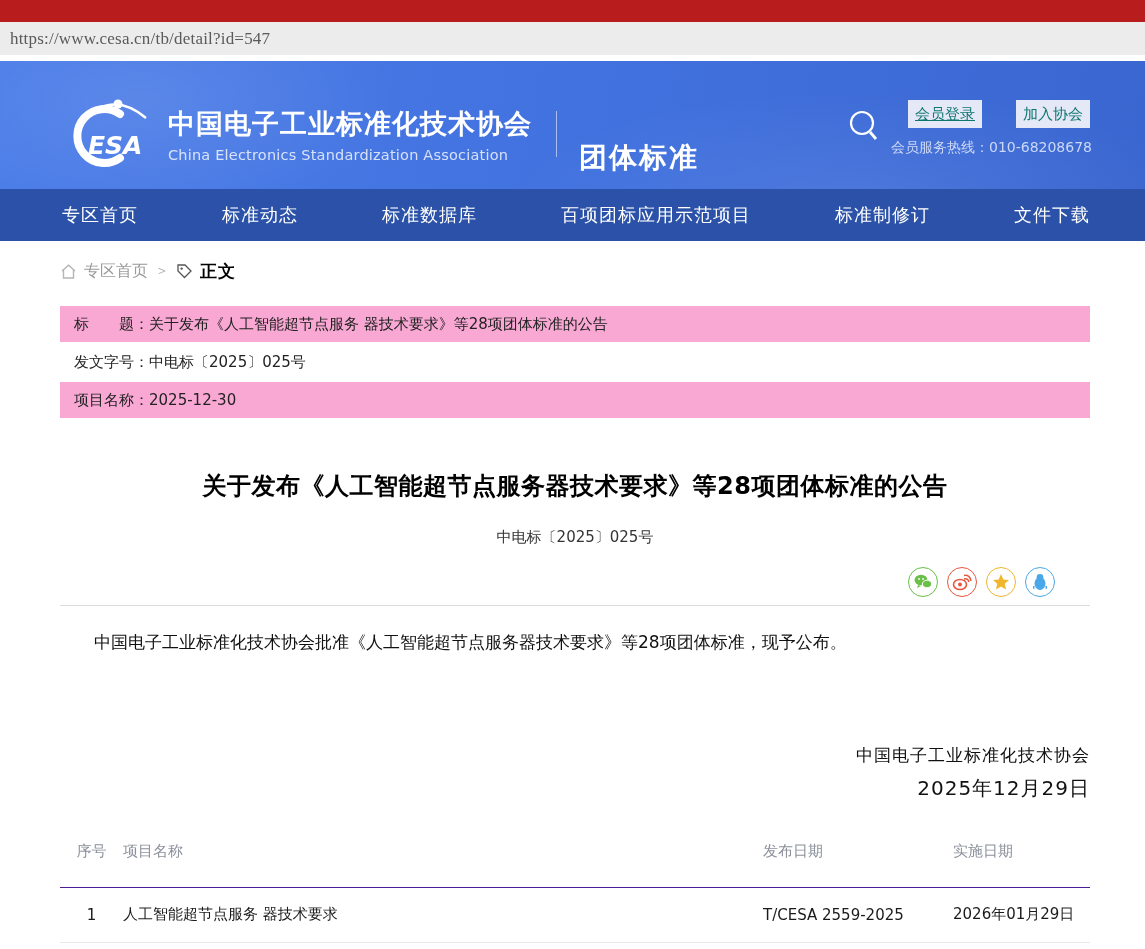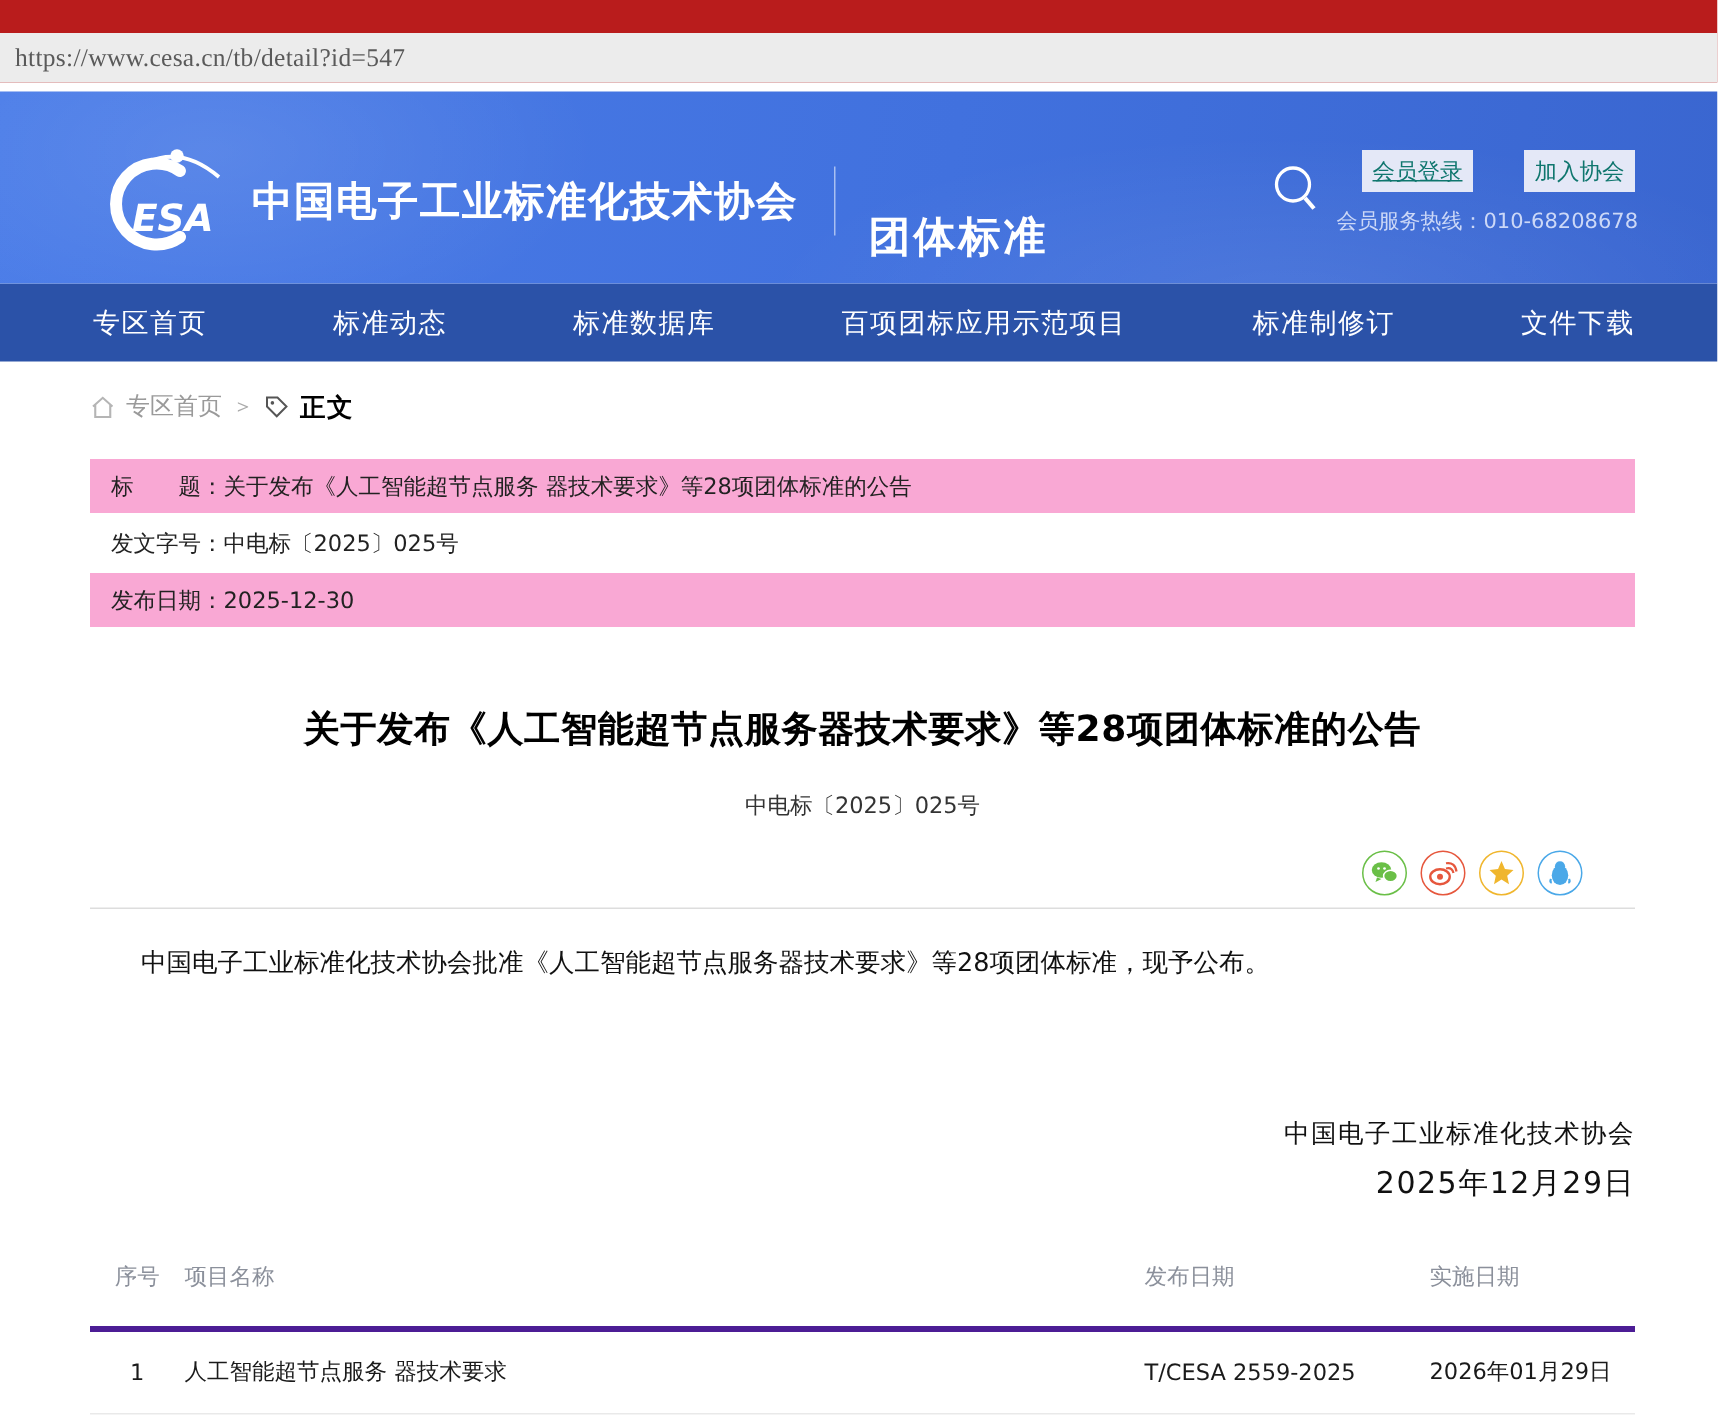--- a/index.html
+++ b/index.html
@@ -63,21 +63,21 @@
     display:flex; align-items:center; justify-content:center; cursor:pointer; background:#fff;
   }
   .divider { height:1px; background:#ddd; margin-top:8px; }
   .body-para { margin-top:24px; font-size:17px; color:#111; text-indent:2em; line-height:1.5; }
   .signature { margin-top:88px; text-align:right; }
   .sig-org { font-size:17px; color:#111; letter-spacing:1px; }
   .sig-date { font-size:20px; color:#111; margin-top:8px; letter-spacing:1px; }
   
   .tbl { margin-top:40px; }
   .t-row { display:flex; align-items:center; }
-  .t-head { height:46px; align-items:flex-start; color:#8b909b; font-size:15px; border-bottom:4px solid #4c1d95; }
+  .t-head { height:46px; align-items:flex-start; color:#8b909b; font-size:15px; border-bottom:1px solid #4c1d95; }
   .t-body-row { height:55px; font-size:15px; color:#1a1a1a; border-bottom:1px solid #e9e9e9; }
   .t-body-row:last-child { border-bottom:none; }
   .c1 { width:63px; text-align:center; }
   .c2 { width:640px; }
   .c3 { width:190px; }
   .c4 { flex:1; }
 </style>
 </head>
 <body>
 
@@ -92,20 +92,21 @@
     <div class="logo">
       <svg viewBox="0 0 104 72" width="104" height="72">
         <path d="M62 16 A27 27 0 1 0 62 60" stroke="#fff" stroke-width="8" fill="none" stroke-linecap="round"></path>
         <text x="30" y="56" font-style="italic" font-weight="bold" fill="#ffffff" font-size="25" font-family="DejaVu Sans, sans-serif">ESA</text>
         <path d="M24 22 Q 55 -8 88 20" stroke="#fff" stroke-width="2.5" fill="none"></path>
         <circle cx="60" cy="6" r="4.5" fill="#fff"></circle>
       </svg>
     </div>
     <div class="org-block">
       <div class="org-cn">中国电子工业标准化技术协会</div>
+      <div class="org-en">China Electronics Standardization Association</div>
     </div>
     <div class="v-div"></div>
     <div class="site-section">团体标准</div>
   </div>
 
   <div class="search-btn">
     <svg viewBox="0 0 32 34" width="32" height="34">
       <circle cx="14" cy="14" r="11" stroke="#fff" stroke-width="2.2" fill="none"></circle>
       <line x1="22" y1="23" x2="28" y2="30" stroke="#fff" stroke-width="2.8"></line>
     </svg>
@@ -144,21 +145,21 @@
     <circle cx="5.6" cy="5.6" r="1.2" fill="#555"></circle>
   </svg>
   <span class="bc-current">正文</span>
 </div>
 
 <div class="content">
 
   <div class="meta-rows">
     <div class="meta-row gray"><span>标　　题：</span><span>关于发布《人工智能超节点服务 器技术要求》等28项团体标准的公告</span></div>
     <div class="meta-row"><span>发文字号：</span><span>中电标〔2025〕025号</span></div>
-    <div class="meta-row gray"><span>发布日期：</span><span>2025-12-30</span></div>
+    <div class="meta-row gray"><span>项目名称：</span><span>2025-12-30</span></div>
   </div>
 
   <h1 class="article-title">关于发布《人工智能超节点服务器技术要求》等28项团体标准的公告</h1>
   <div class="article-docno">中电标〔2025〕025号</div>
 
   <div class="share-row">
     <div class="share-circle" style="border-color:#6abf47">
       <svg width="20" height="18" viewBox="0 0 20 18">
         <ellipse cx="8" cy="7" rx="6.5" ry="5.2" fill="#6abf47"></ellipse>
         <ellipse cx="14" cy="11" rx="4.6" ry="3.8" fill="#6abf47" stroke="#fff" stroke-width="1"></ellipse>

